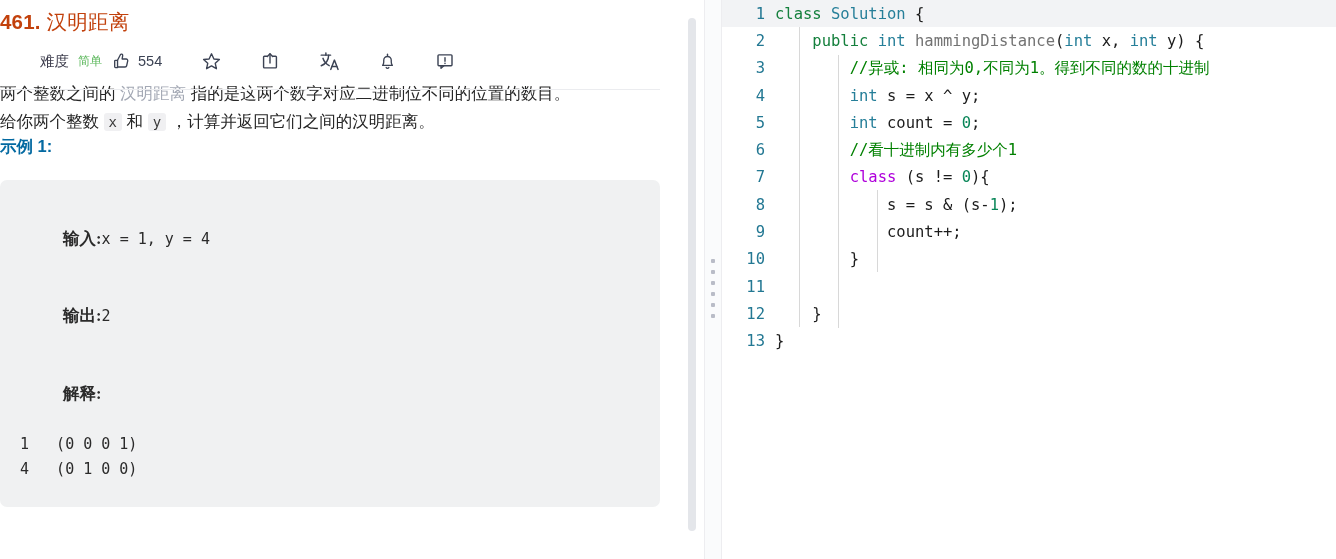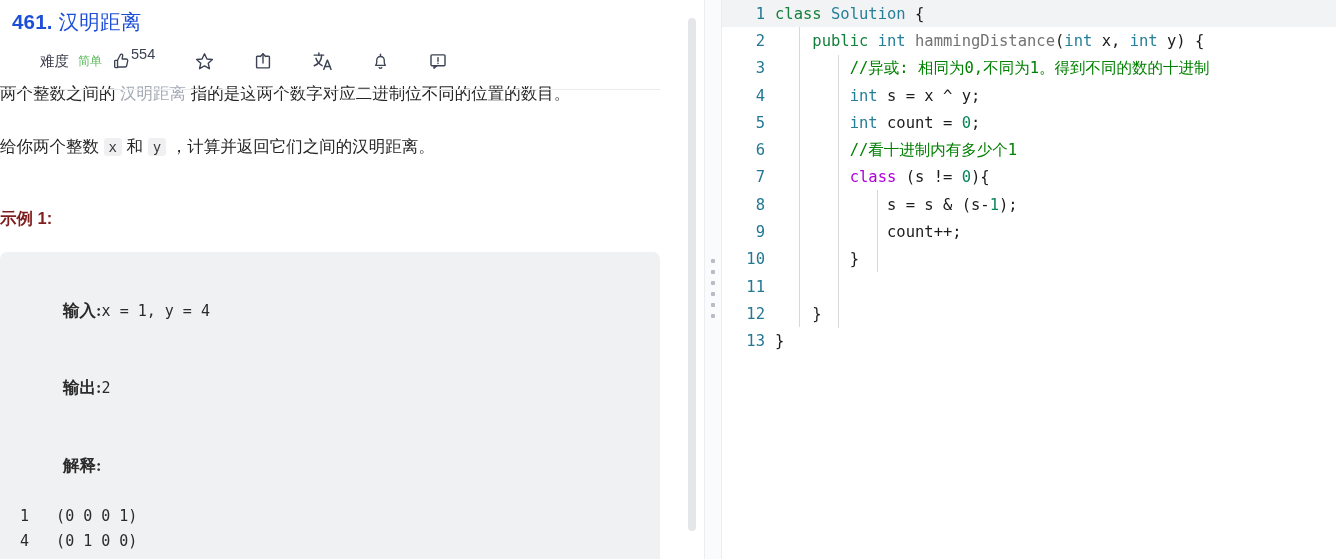--- a/index.html
+++ b/index.html
@@ -15,24 +15,24 @@
   #left-pane {
     position:relative;
     width:681px; height:559px;
     background:#ffffff;
     overflow:hidden;
   }
   #desc-inner { padding:0 20px 0 0; }
 
   #problem-title {
     font-size:20.5px;
-    color:#1d4ed8;
+    color:#c2410c;
     font-weight:400;
     letter-spacing:.2px;
-    padding:7px 0 0 12px;
+    padding:7px 0 0 0;
     line-height:30px;
     white-space:nowrap;
   }
   #problem-title .num { font-weight:600; }
 
   #meta-row {
     display:flex; align-items:center;
     height:36px;
     margin-top:6px;
     gap:0px;
@@ -40,21 +40,22 @@
   .meta-label {
     font-size:14.5px; color:#3c3c4c;
     margin-right:9px;
     padding-left:40px;
   }
   .meta-diff {
     font-size:12px; color:#5cb85c;
     margin-right:10px;
   }
   .meta-btn {
-    display:flex; 
+    display:flex; align-items:center;
+    gap:7px;
     color:#3c4354;
     cursor:pointer;
     height:30px;
   }
   .meta-btn .cnt { font-size:14.5px; color:#3c4354; }
   .icon { display:inline-flex; align-items:center; justify-content:center; }
   .gap-lg { width:39px; }
   .gap-md { width:38px; }
 
   #meta-divider {
@@ -64,36 +65,35 @@
     background:#ebecef;
   }
 
   .para {
     font-size:16.5px;
     line-height:28px;
     color:#262626;
     max-width:652px;
   }
   #para-1 { }
-  #para-2 { margin-top:25px; }
+  #para-2 { }
   .muted-link { color:#a3a8b4; }
   .inline-code {
     background:#f0f0f2;
     color:#3b3b3b;
     font-family:"DejaVu Sans Mono", monospace;
     font-size:14px;
     padding:1px 5px;
     border-radius:3px;
   }
 
   #example-heading {
-    margin-top:47px;
     font-size:16.5px;
     font-weight:700;
-    color:#7f1d1d;
+    color:#0369a1;
   }
 
   #example-box {
     margin-top:22px;
     width:660px;
     background:#f0f1f2;
     border-radius:7px;
     padding:20px 0 24px 20px;
     min-height:229px;
   }

